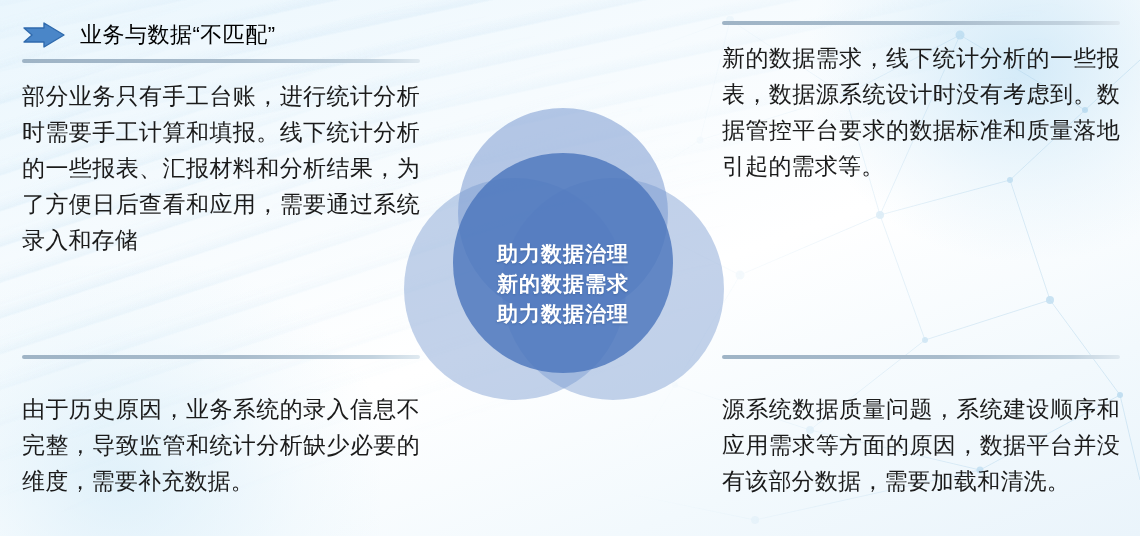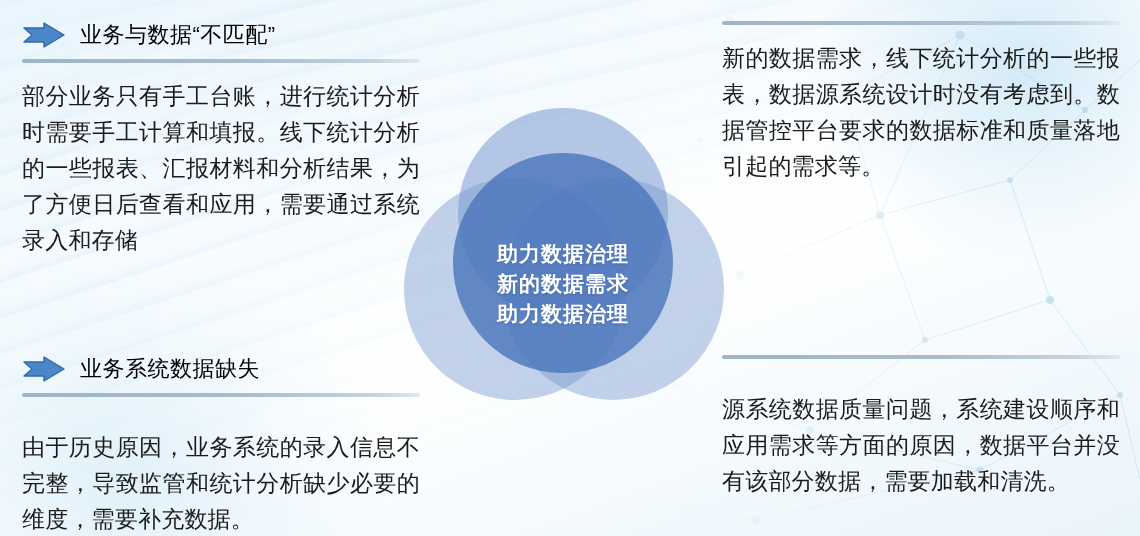--- a/index.html
+++ b/index.html
@@ -215,26 +215,20 @@
     <div class="head-rule"></div>
     <div class="body-text">部分业务只有手工台账，进行统计分析时需要手工计算和填报。线下统计分析的一些报表、汇报材料和分析结果，为了方便日后查看和应用，需要通过系统录入和存储</div>
   </div>
 
   <div class="quad quad-tr">
     <div class="head-rule"></div>
     <div class="body-text">新的数据需求，线下统计分析的一些报表，数据源系统设计时没有考虑到。数据管控平台要求的数据标准和质量落地引起的需求等。</div>
   </div>
 
   <div class="quad quad-bl">
-    <div class="head-row">
-      <svg class="arrow-icon" viewBox="0 0 44 26" aria-hidden="true">
-        <polygon points="2,6 22,6 22,1 42,13 22,25 22,20 2,20 10,13" fill="#4a86c8" stroke="#2f6aad" stroke-width="1.4" stroke-linejoin="round"></polygon>
-      </svg>
-      <div class="head-title">业务系统数据缺失</div>
-    </div>
     <div class="head-rule"></div>
     <div class="body-text">由于历史原因，业务系统的录入信息不完整，导致监管和统计分析缺少必要的维度，需要补充数据。</div>
   </div>
 
   <div class="quad quad-br">
     <div class="head-rule"></div>
     <div class="body-text">源系统数据质量问题，系统建设顺序和应用需求等方面的原因，数据平台并没有该部分数据，需要加载和清洗。</div>
   </div>
 
   <div class="center-graphic">

